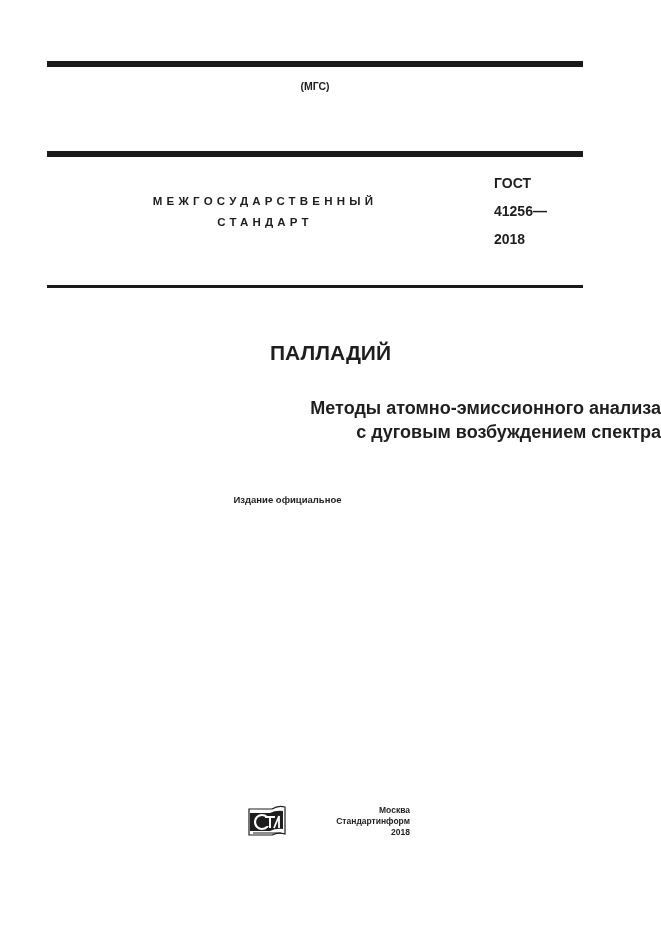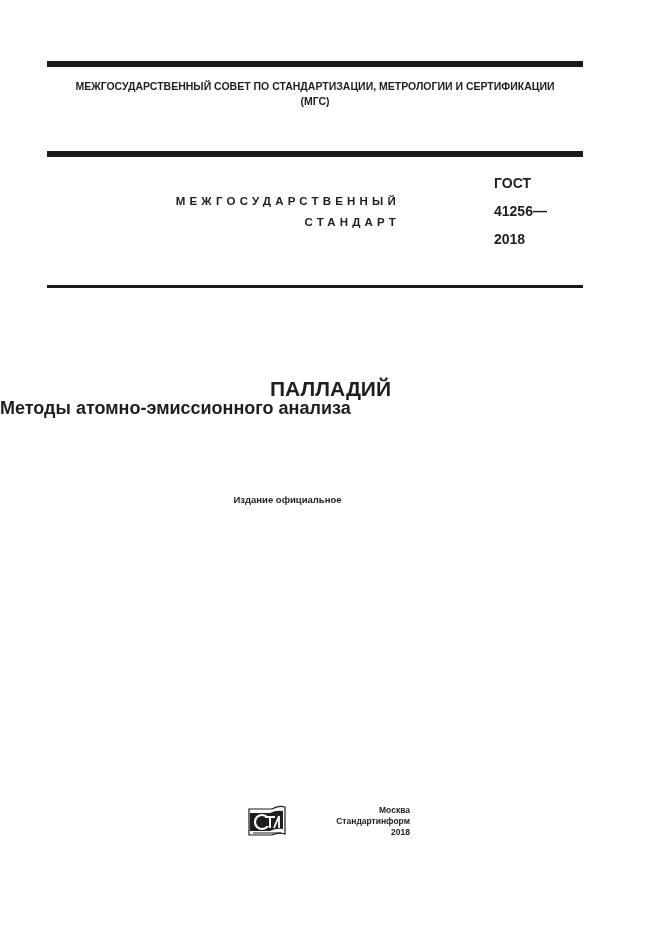--- a/index.html
+++ b/index.html
@@ -36,21 +36,21 @@
       color: #1e1e1e;
     }
     .council-ru { top: 79px; }
     .council-en { top: 112px; }
 
     .standard-label {
       position: absolute;
       left: 130px;
       width: 270px;
       top: 191px;
-      text-align: right;
+      text-align: center;
       font-weight: bold;
       font-size: 11.5px;
       letter-spacing: 4.2px;
       line-height: 21px;
       color: #1e1e1e;
     }
     .gost {
       position: absolute;
       left: 494px;
       top: 169px;
@@ -64,28 +64,27 @@
     .title {
       position: absolute;
       left: 0;
       width: 661px;
       top: 340px;
       text-align: center;
       font-weight: bold;
       font-size: 21px;
       line-height: 26px;
       color: #1e1e1e;
-      margin-top: 36px;
     }
     .subtitle {
       position: absolute;
       left: 0;
       width: 661px;
       top: 396px;
-      text-align: left;
+      text-align: right;
       font-weight: bold;
       font-size: 18px;
       line-height: 24px;
       color: #1e1e1e;
     }
     .edition {
       position: absolute;
       left: 0;
       width: 575px;
       top: 494px;
@@ -114,21 +113,20 @@
       line-height: 11px;
       color: #1e1e1e;
     }
   </style>
 </head>
 <body>
 
 <div class="rule rule-top"></div>
 
 <div class="council council-ru">
-  <div>МЕЖГОСУДАРСТВЕННЫЙ СОВЕТ ПО СТАНДАРТИЗАЦИИ, МЕТРОЛОГИИ И СЕРТИФИКАЦИИ</div>
   <div>(МГС)</div>
 </div>
 
 <div class="council council-en">
 </div>
 
 <div class="rule rule-mid"></div>
 
 <div class="standard-label">
   <div>МЕЖГОСУДАРСТВЕННЫЙ</div>
@@ -140,20 +138,21 @@
   <div>41256—</div>
   <div>2018</div>
 </div>
 
 <div class="rule rule-bottom"></div>
 
 <div class="title">ПАЛЛАДИЙ</div>
 
 <div class="subtitle">
   <div>Методы атомно-эмиссионного анализа</div>
+  <div>с дуговым возбуждением спектра</div>
 </div>
 
 <div class="edition">Издание официальное</div>
 
 <div class="publisher-logo">
   <svg width="38" height="32" viewBox="0 0 38 32" xmlns="http://www.w3.org/2000/svg">
 
     <path d="M1 4 L24 4 Q30 0 37 2 L37 29 Q30 27 24 30 L1 30 Z" fill="#ffffff" stroke="#1e1e1e" stroke-width="1.2"></path>
 
     <path d="M2 8 L22 8 Q28 5 35 6 L35 24 Q28 23 22 26 L2 26 Z" fill="#1e1e1e"></path>

